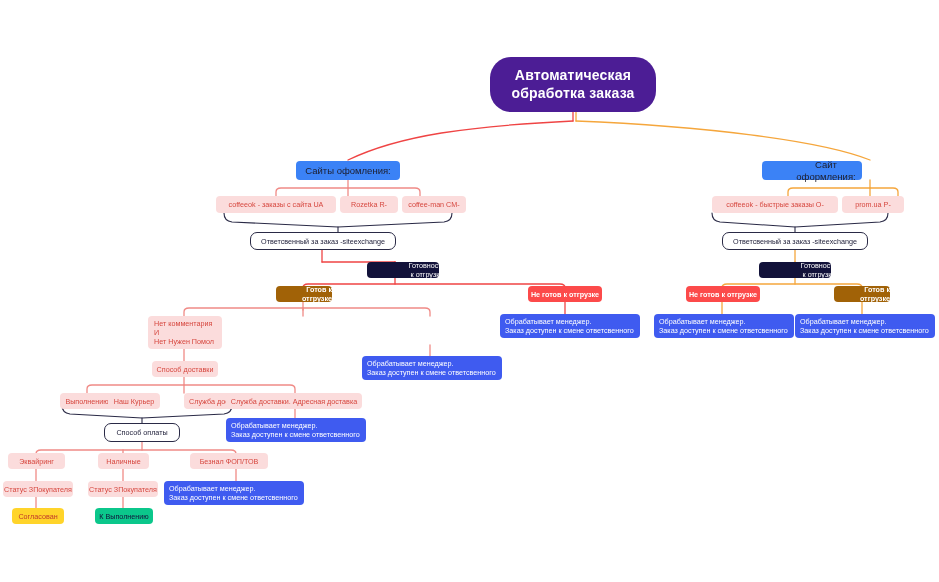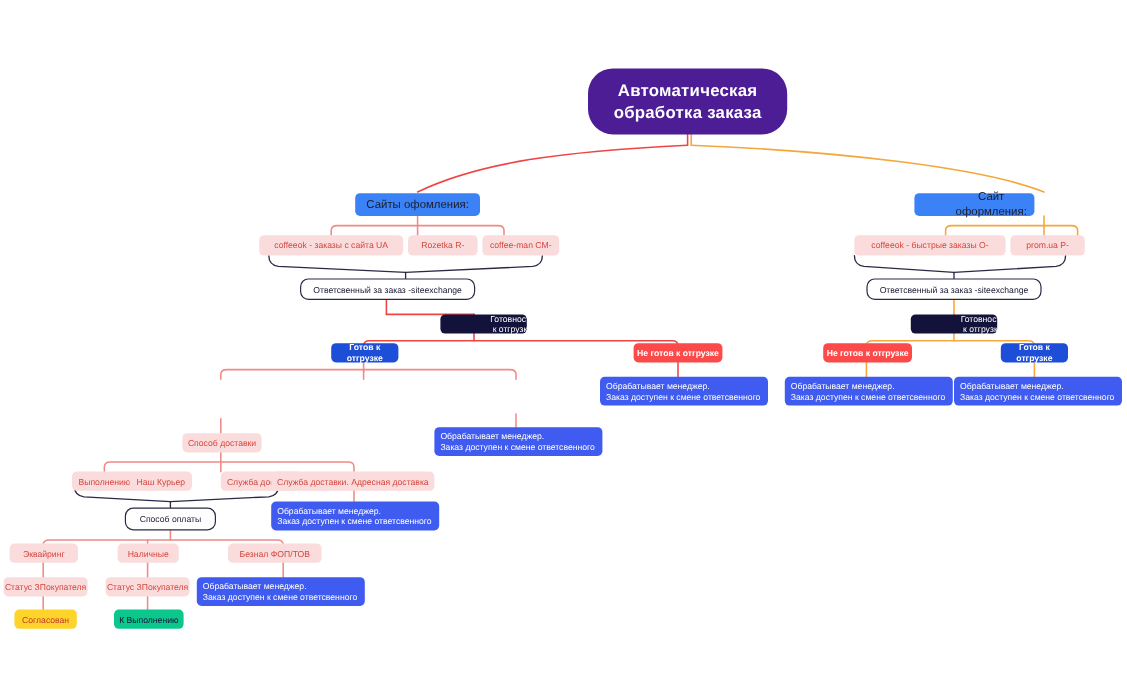--- a/index.html
+++ b/index.html
@@ -14,21 +14,21 @@
   
   .n-yellow{background:#3b82f6;color:#1d1d2b;font-size:9.5px;font-weight:normal;border-radius:4px;}
   
   .n-pink{background:#fbdcdc;color:#d6473f;font-size:7.2px;border-radius:4px;}
   .n-pink.left{justify-content:flex-start;text-align:left;padding-left:6px;}
   
   .n-white{background:#ffffff;color:#22223c;font-size:7.2px;border:1.3px solid #2a2a46;border-radius:7px;}
   
   .n-dark{background:#12123a;color:#ffffff;font-size:7.2px;border-radius:4px;padding-left:48px;}
   
-  .n-green{background:#1d4ed8;color:#ffffff;font-size:7.2px;font-weight:bold;border-radius:4px;}
+  .n-green{background:#a16207;color:#ffffff;font-size:7.2px;font-weight:bold;border-radius:4px;text-align:right;}
   
   .n-red{background:#fc4a4a;color:#ffffff;font-size:7.2px;font-weight:bold;border-radius:4px;}
   
   .n-blue{background:#3f5bf0;color:#ffffff;font-size:7.2px;border-radius:4px;
           justify-content:flex-start;text-align:left;padding-left:5px;}
   
   .n-ystatus{background:#ffd42a;color:#c1392b;font-size:7.2px;border-radius:4px;}
   
   .n-gstatus{background:#0bc78b;color:#12123a;font-size:7.2px;border-radius:4px;}
 </style>
@@ -122,20 +122,23 @@
   <div class="node n-white" style="left:250px;top:232px;width:146px;height:18px;">Ответсвенный за заказ -siteexchange</div>
 
   <div class="node n-dark" style="left:367px;top:262px;width:72px;height:16px;">Готовность к отгрузке</div>
 
   <div class="node n-green" style="left:276px;top:286px;width:56px;height:16px;">Готов к отгрузке</div>
   <div class="node n-red" style="left:528px;top:286px;width:74px;height:16px;">Не готов к отгрузке</div>
 
   <div class="node n-blue" style="left:500px;top:314px;width:140px;height:24px;">Обрабатывает менеджер.
 Заказ доступен к смене ответсвенного</div>
 
+  <div class="node n-pink left" style="left:148px;top:316px;width:74px;height:33px;">Нет комментария
+И
+Нет Нужен Помол</div>
 
   <div class="node n-blue" style="left:362px;top:356px;width:140px;height:24px;">Обрабатывает менеджер.
 Заказ доступен к смене ответсвенного</div>
 
   <div class="node n-pink" style="left:152px;top:361px;width:66px;height:16px;">Способ доставки</div>
 
   <div class="node n-pink" style="left:60px;top:393px;width:54px;height:16px;">Выполнению</div>
   <div class="node n-pink" style="left:108px;top:393px;width:52px;height:16px;">Наш Курьер</div>
   <div class="node n-pink" style="left:156px;top:393px;width:68px;height:16px;margin-left:28px;">Служба доставки</div>
   <div class="node n-pink" style="left:226px;top:393px;width:136px;height:16px;">Служба доставки. Адресная доставка</div>

